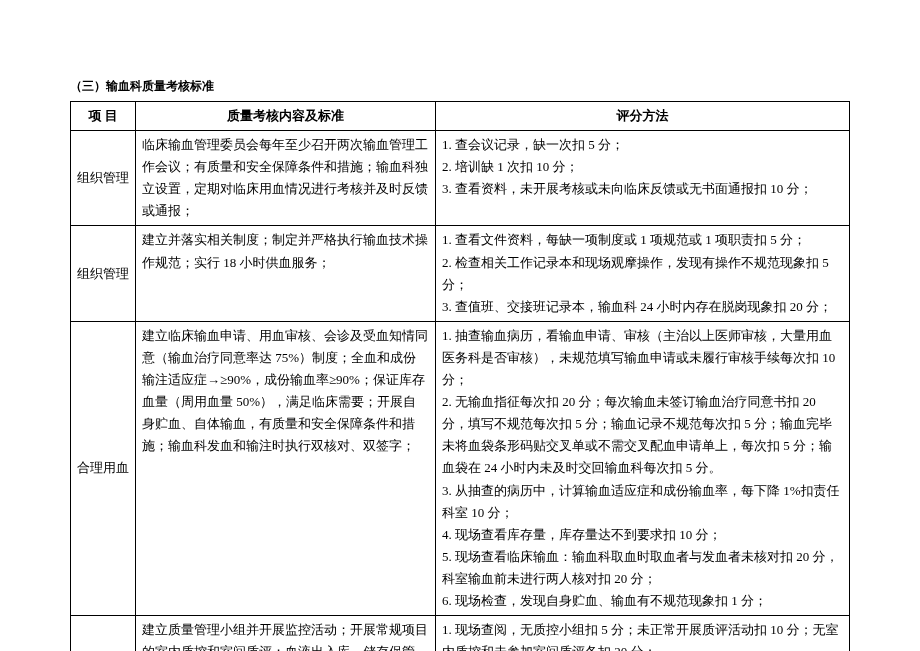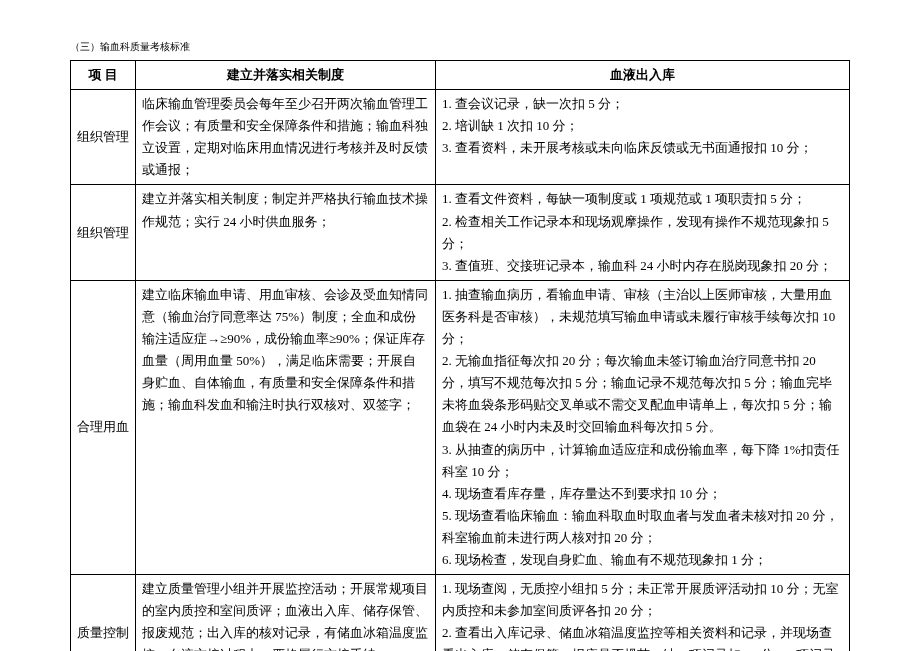--- a/index.html
+++ b/index.html
@@ -4,23 +4,24 @@
   <style>
     body {
       font-family: "SimSun", "宋体", serif;
       margin: 0;
       padding: 40px 70px;
       background: #fff;
       font-size: 13px;
       color: #000;
     }
     .title {
-      font-weight: normal;
+      font-weight: bold;
       margin-bottom: 6px;
-      font-size: 10px;
+      font-size: 12px;
+      margin-top: 38px;
     }
     table {
       border-collapse: collapse;
       width: 100%;
       table-layout: fixed;
     }
     th, td {
       border: 1px solid #000;
       padding: 3px 6px;
       vertical-align: top;
@@ -47,33 +48,33 @@
 
 <table>
   <colgroup>
     <col class="col-1">
     <col class="col-2">
     <col class="col-3">
   </colgroup>
   <thead>
     <tr>
       <th>项  目</th>
-      <th>建立并落实相关制度</th>
-      <th>血液出入库</th>
+      <th>质量考核内容及标准</th>
+      <th>评分方法</th>
     </tr>
   </thead>
   <tbody>
     <tr>
       <td class="row-label">组织管理</td>
       <td>临床输血管理委员会每年至少召开两次输血管理工作会议；有质量和安全保障条件和措施；输血科独立设置，定期对临床用血情况进行考核并及时反馈或通报；</td>
       <td>1. 查会议记录，缺一次扣 5 分；<br>2. 培训缺 1 次扣 10 分；<br>3. 查看资料，未开展考核或未向临床反馈或无书面通报扣 10 分；</td>
     </tr>
     <tr>
       <td class="row-label">组织管理</td>
-      <td>建立并落实相关制度；制定并严格执行输血技术操作规范；实行 24 小时供血服务；</td>
+      <td>建立并落实相关制度；制定并严格执行输血技术操作规范；实行 18 小时供血服务；</td>
       <td>1. 查看文件资料，每缺一项制度或 1 项规范或 1 项职责扣 5 分；<br>2. 检查相关工作记录本和现场观摩操作，发现有操作不规范现象扣 5 分；<br>3. 查值班、交接班记录本，输血科 24 小时内存在脱岗现象扣 20 分；</td>
     </tr>
     <tr>
       <td class="row-label">合理用血</td>
       <td>建立临床输血申请、用血审核、会诊及受血知情同意（输血治疗同意率达 75%）制度；全血和成份输注适应症→≥90%，成份输血率≥90%；保证库存血量（周用血量 50%），满足临床需要；开展自身贮血、自体输血，有质量和安全保障条件和措施；输血科发血和输注时执行双核对、双签字；</td>
       <td>1. 抽查输血病历，看输血申请、审核（主治以上医师审核，大量用血医务科是否审核），未规范填写输血申请或未履行审核手续每次扣 10 分；<br>2. 无输血指征每次扣 20 分；每次输血未签订输血治疗同意书扣 20 分，填写不规范每次扣 5 分；输血记录不规范每次扣 5 分；输血完毕未将血袋条形码贴交叉单或不需交叉配血申请单上，每次扣 5 分；输血袋在 24 小时内未及时交回输血科每次扣 5 分。<br>3. 从抽查的病历中，计算输血适应症和成份输血率，每下降 1%扣责任科室 10 分；<br>4. 现场查看库存量，库存量达不到要求扣 10 分；<br>5. 现场查看临床输血：输血科取血时取血者与发血者未核对扣 20 分，科室输血前未进行两人核对扣 20 分；<br>6. 现场检查，发现自身贮血、输血有不规范现象扣 1 分；</td>
     </tr>
     <tr>
       <td class="row-label">质量控制</td>
       <td>建立质量管理小组并开展监控活动；开展常规项目的室内质控和室间质评；血液出入库、储存保管、报废规范；出入库的核对记录，有储血冰箱温度监控；血液交接过程中，严格履行交接手续。</td>

